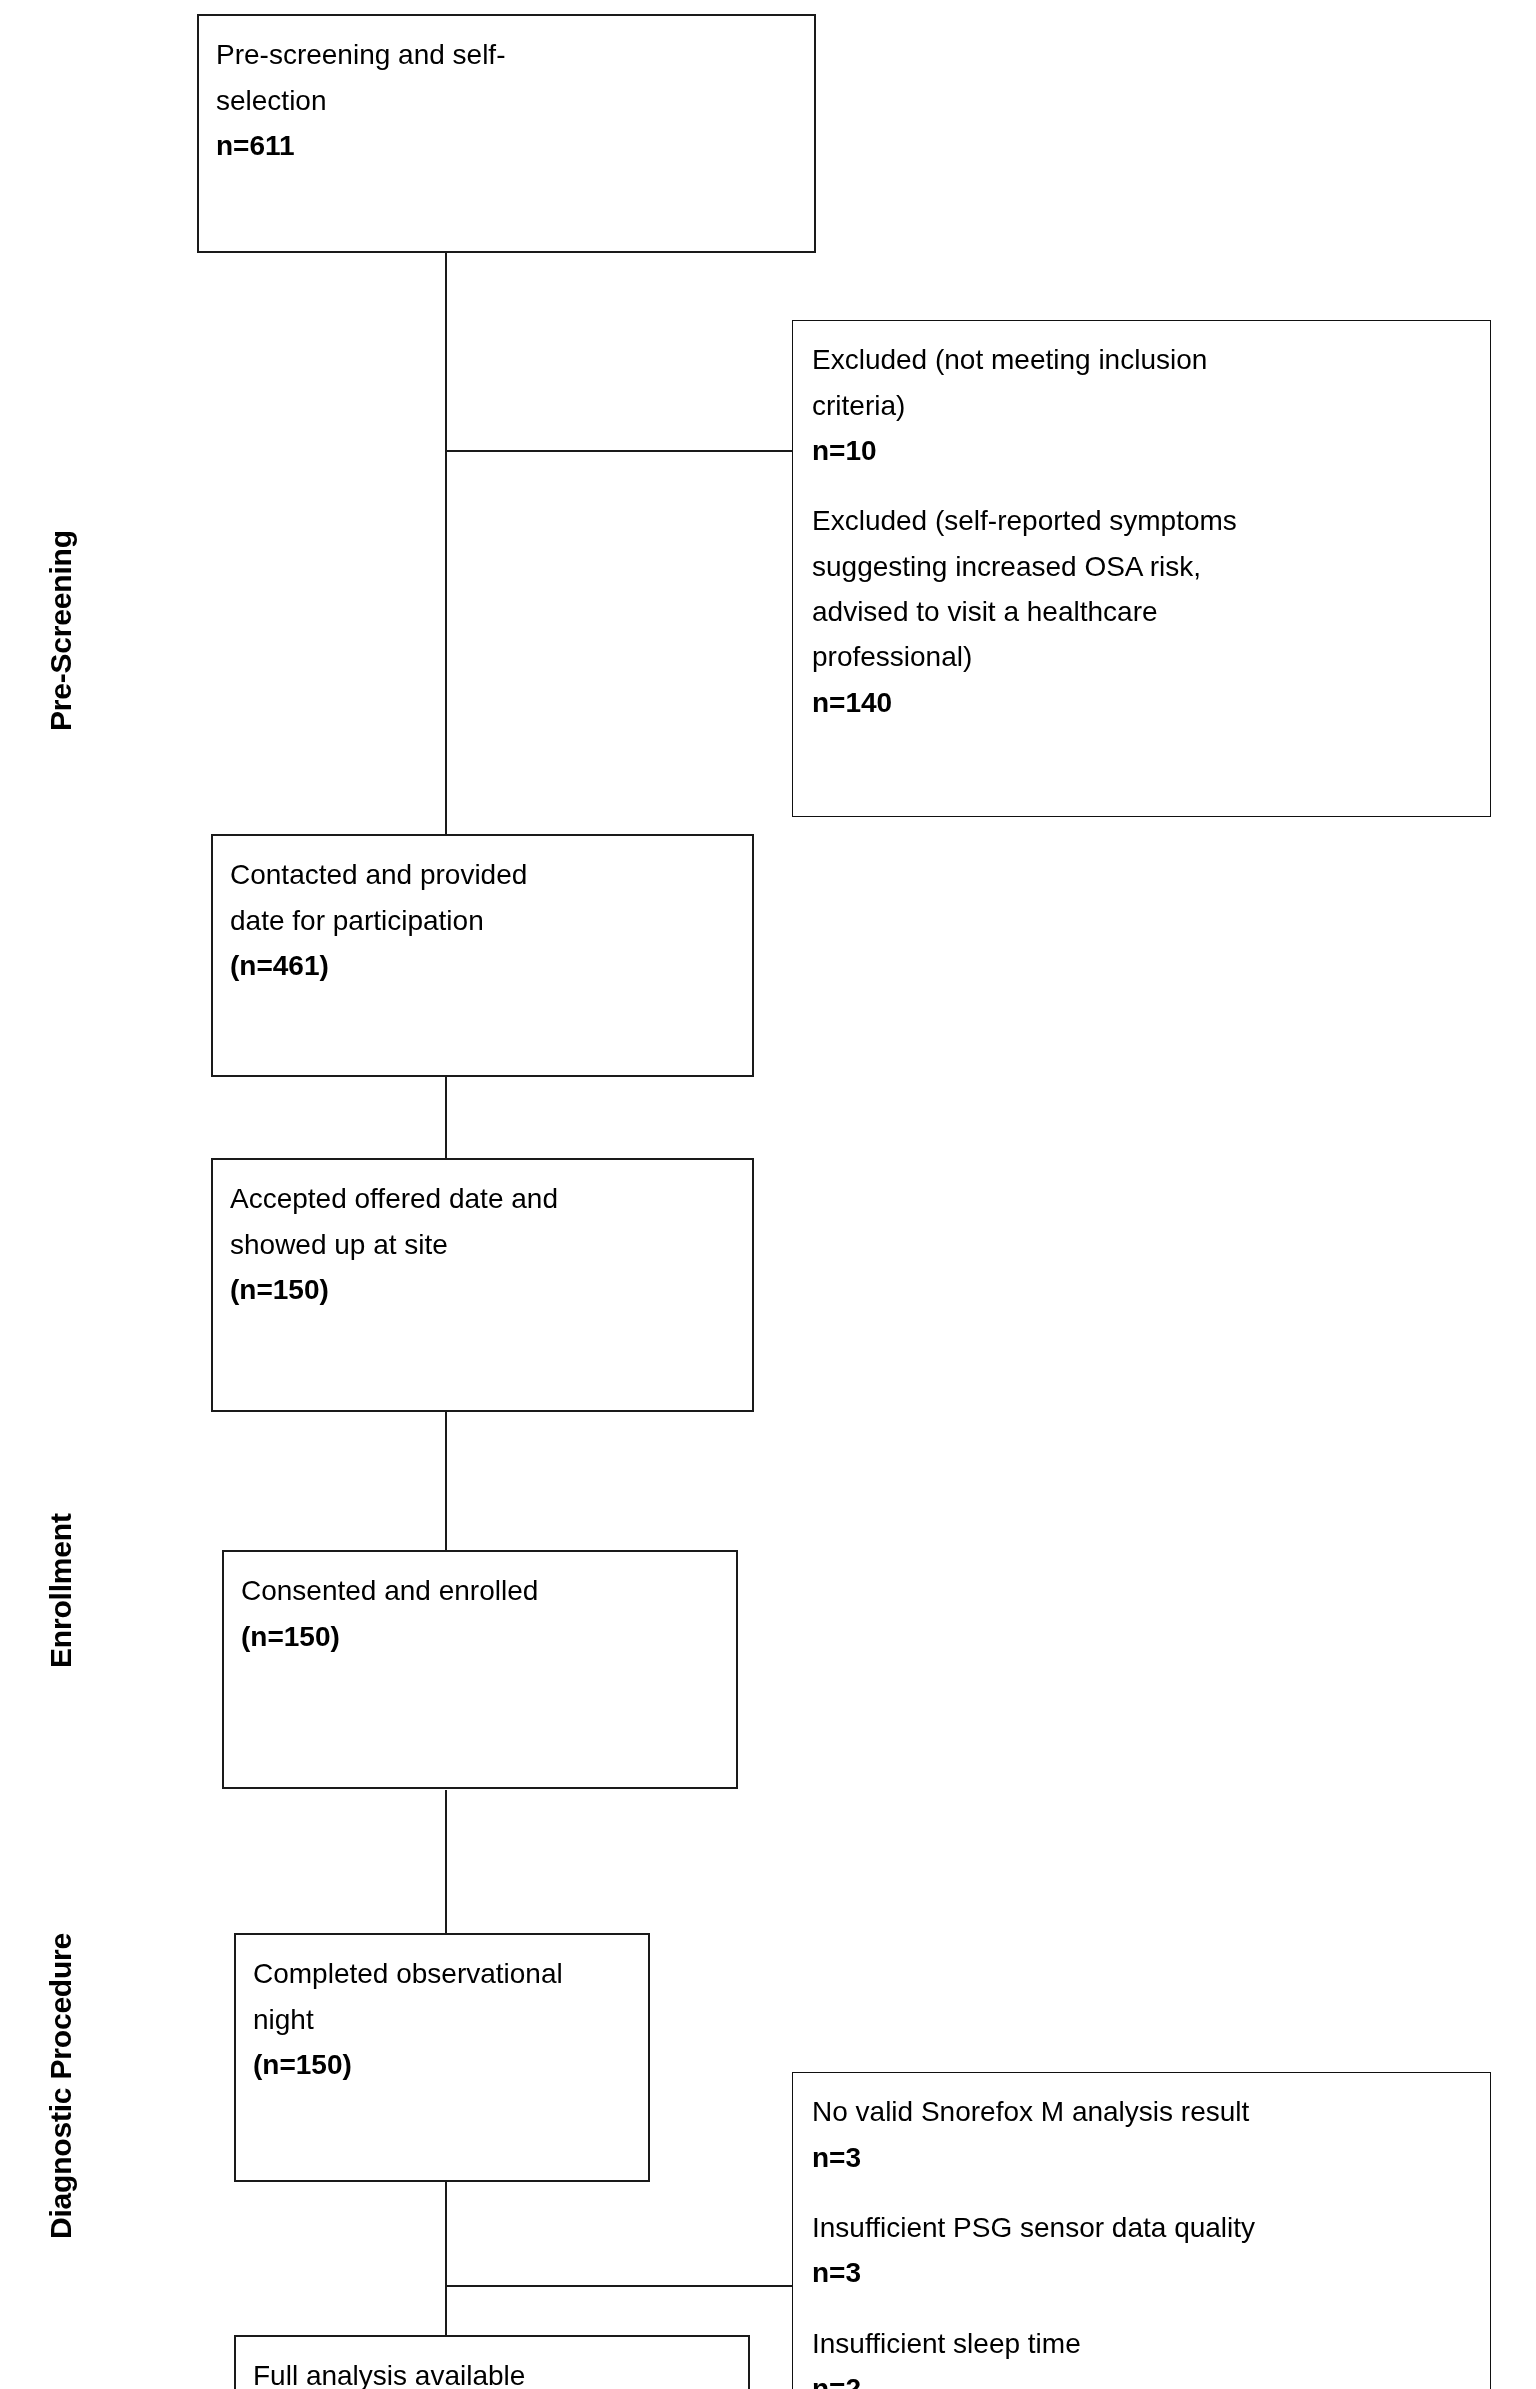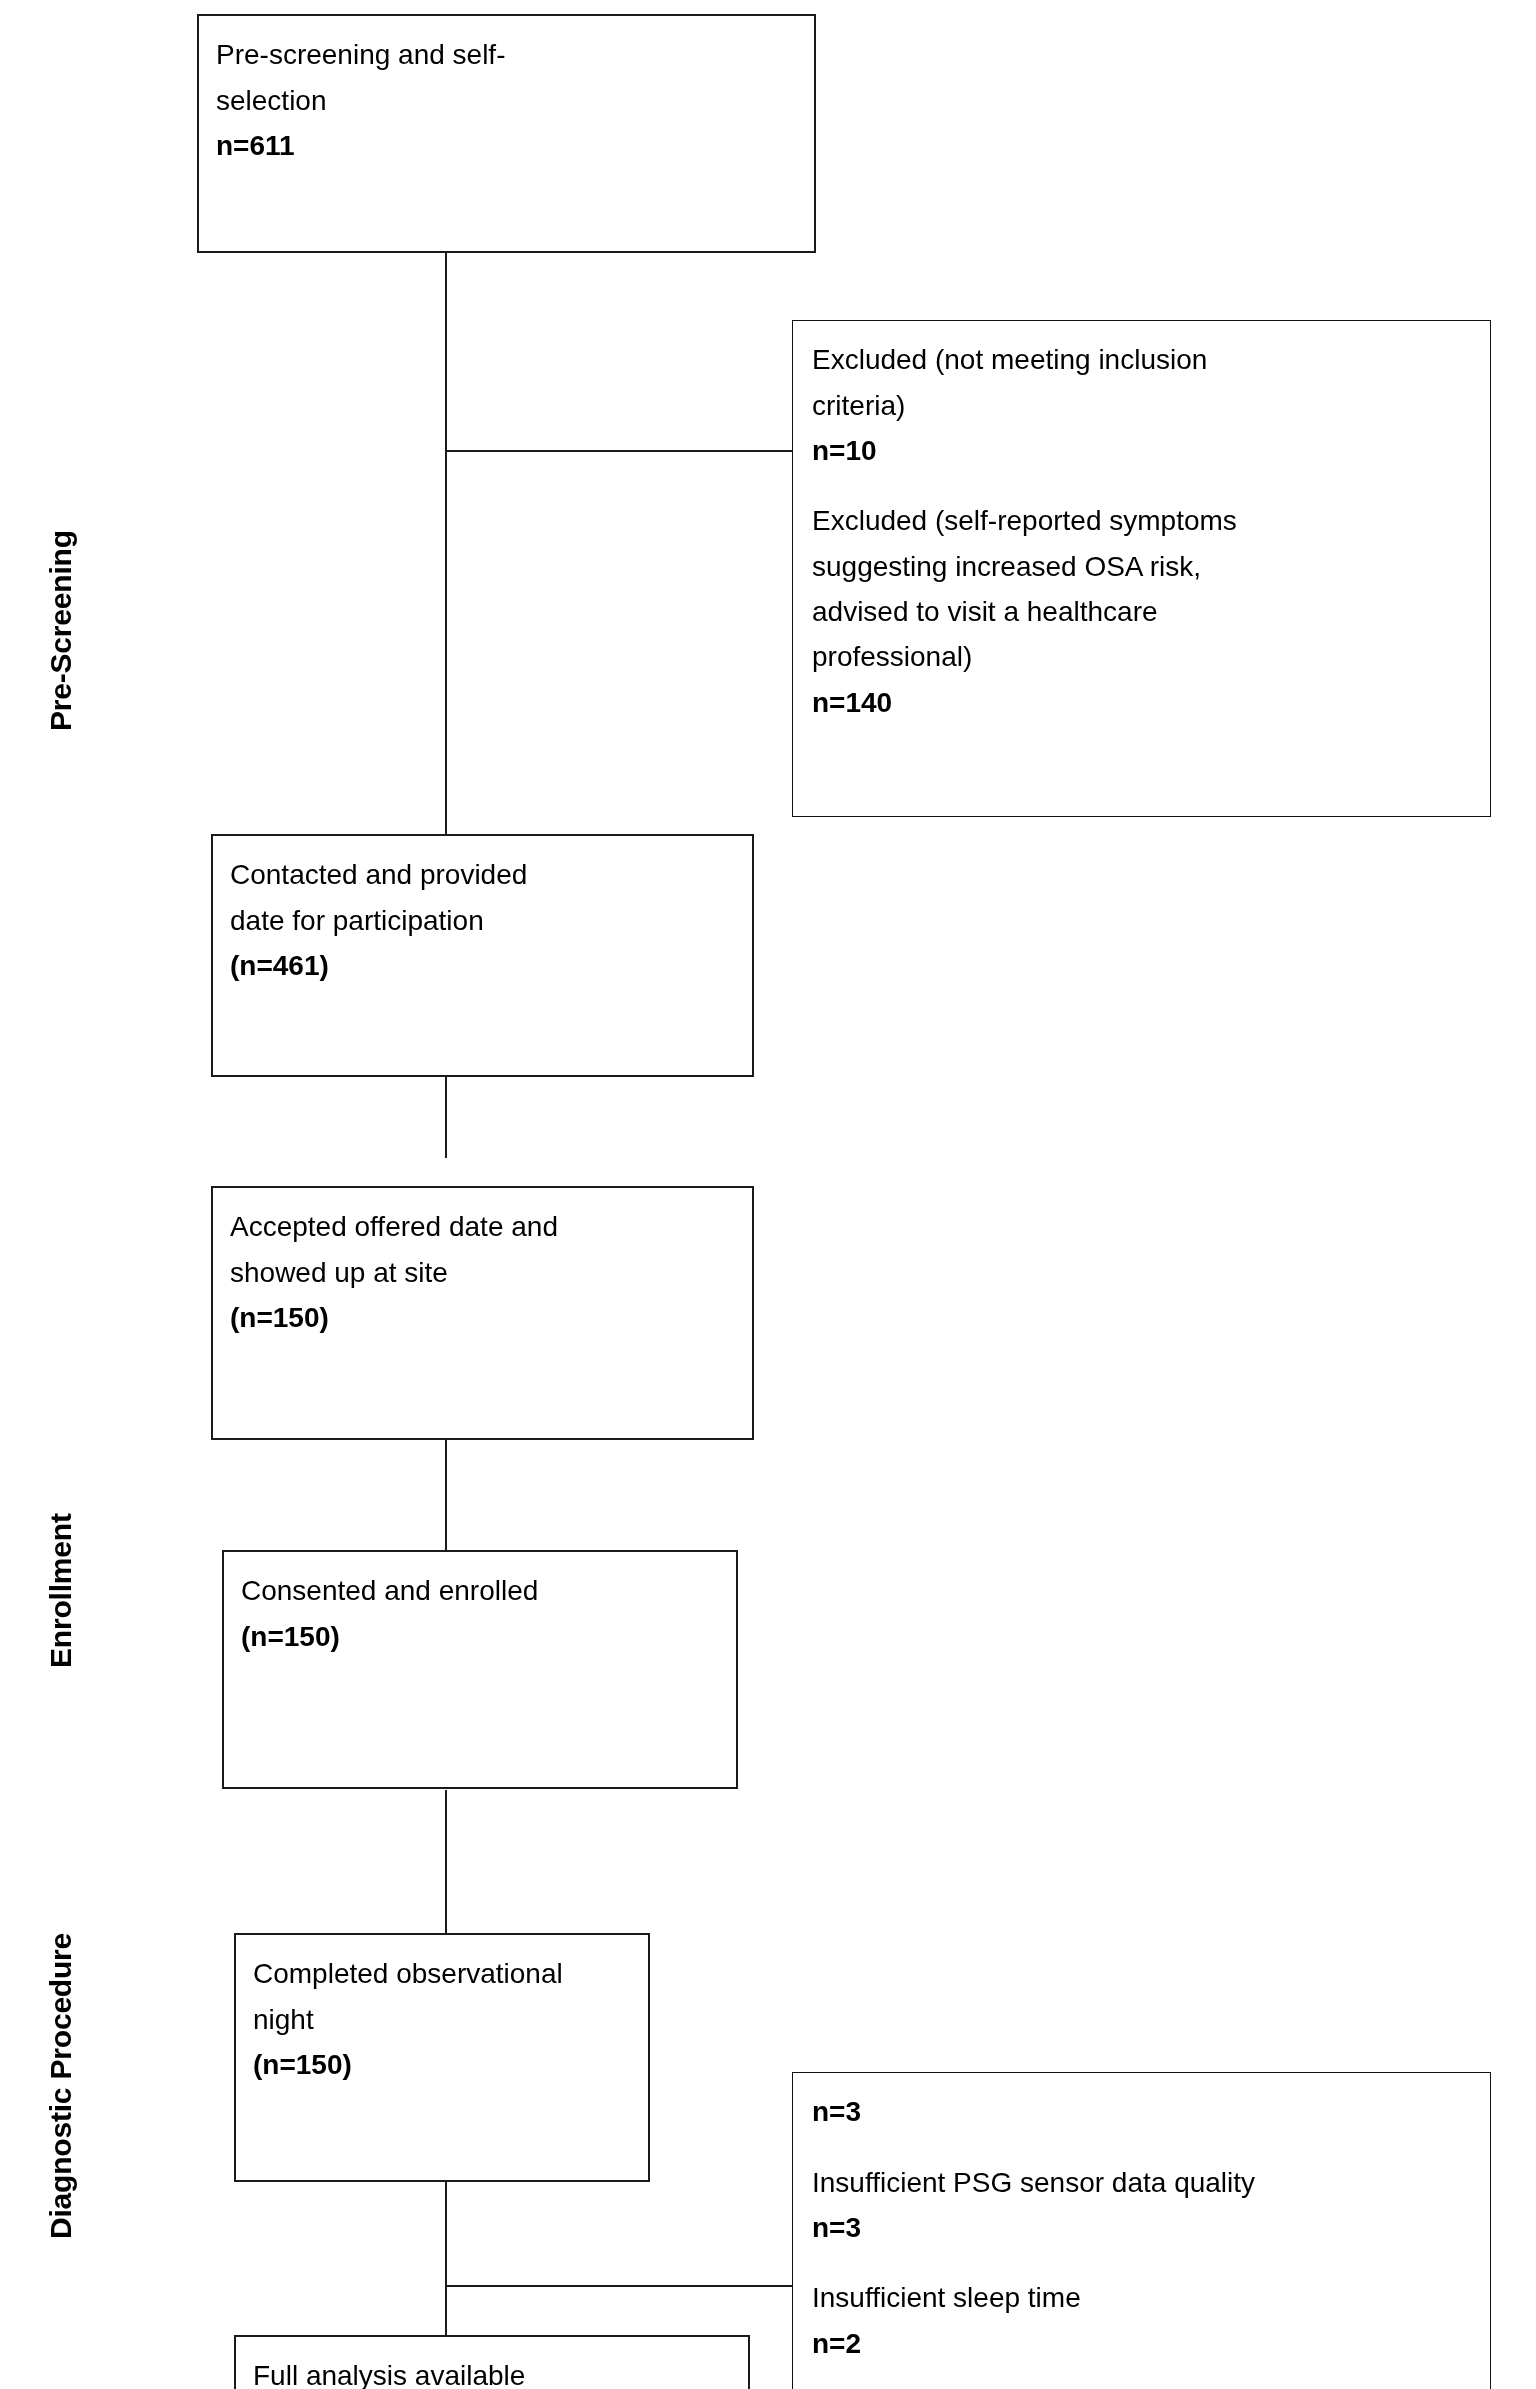--- a/index.html
+++ b/index.html
@@ -93,21 +93,21 @@
     <span class="ln">selection</span>
     <span class="ln bold">n=611</span>
   </div>
 
   <div class="box" style="left:211px; top:834px; width:543px; height:243px;">
     <span class="ln">Contacted and provided</span>
     <span class="ln">date for participation</span>
     <span class="ln bold">(n=461)</span>
   </div>
 
-  <div class="box" style="left:211px; top:1158px; width:543px; height:254px;margin-top:28px;">
+  <div class="box" style="left:211px; top:1158px; width:543px; height:254px;">
     <span class="ln">Accepted offered date and</span>
     <span class="ln">showed up at site</span>
     <span class="ln bold">(n=150)</span>
   </div>
 
   <div class="box" style="left:222px; top:1550px; width:516px; height:239px;">
     <span class="ln">Consented and enrolled</span>
     <span class="ln bold">(n=150)</span>
   </div>
 
@@ -128,20 +128,21 @@
     <span class="ln bold">n=10</span>
     <span class="gap"></span>
     <span class="ln">Excluded (self-reported symptoms</span>
     <span class="ln">suggesting increased OSA risk,</span>
     <span class="ln">advised to visit a healthcare</span>
     <span class="ln">professional)</span>
     <span class="ln bold">n=140</span>
   </div>
 
   <div class="box excl" style="left:792px; top:2048px; width:699px; height:597px;">
+    <span class="ln">No valid Snorefox M analysis result</span>
     <span class="ln bold">n=3</span>
     <span class="gap"></span>
     <span class="ln">Insufficient PSG sensor data quality</span>
     <span class="ln bold">n=3</span>
     <span class="gap"></span>
     <span class="ln">Insufficient sleep time</span>
     <span class="ln bold">n=2</span>
   </div>
 
 </div>

